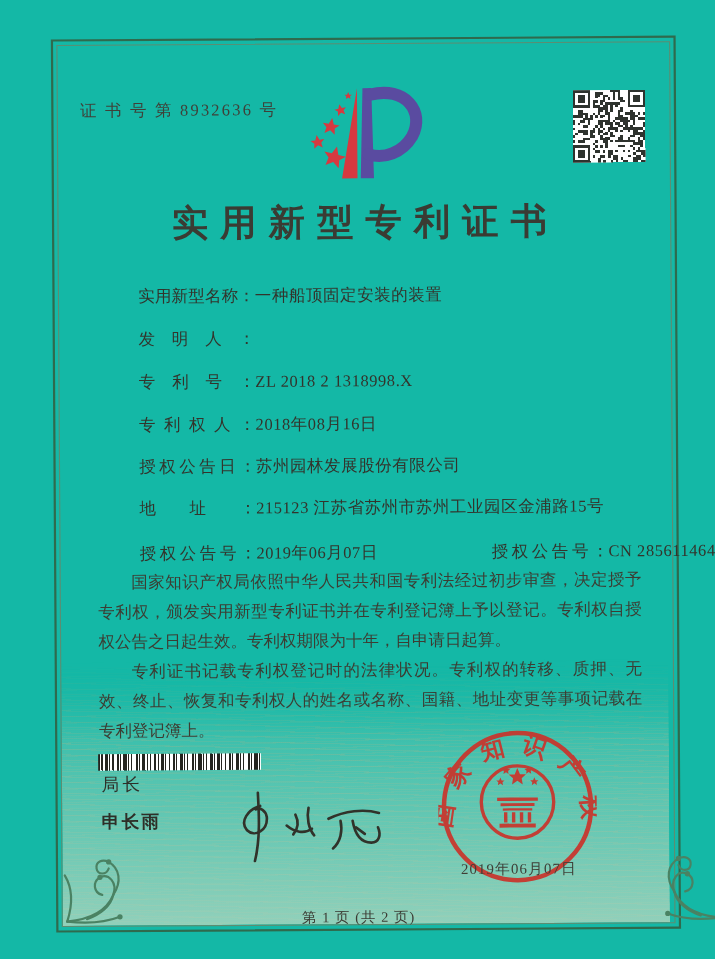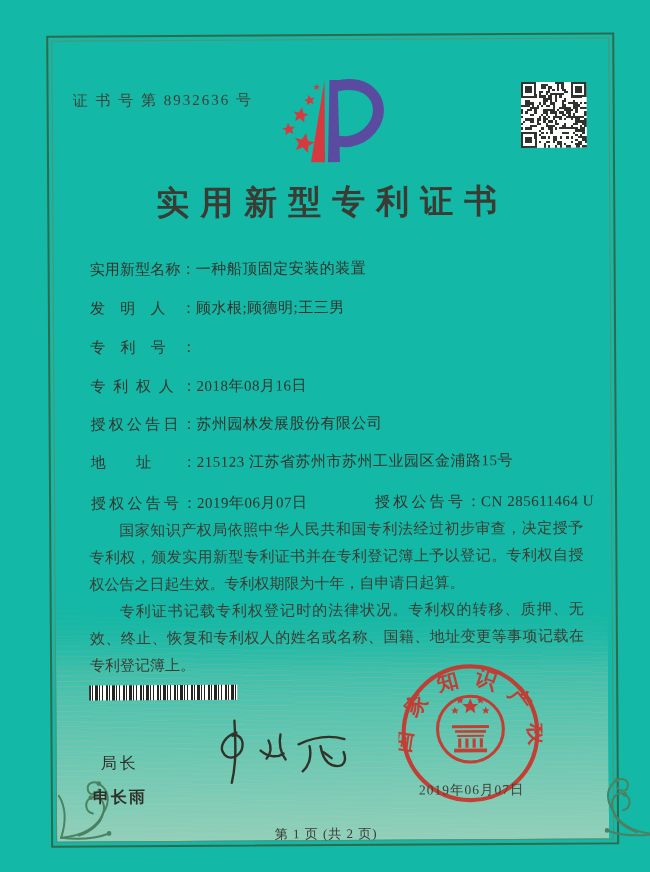--- a/index.html
+++ b/index.html
@@ -28,35 +28,35 @@
   .cert-no{position:absolute;left:72px;top:90px;font-size:15px;letter-spacing:2px;color:#3f4038;}
 
   .logo{position:absolute;left:260px;top:74px;width:142px;height:96px;}
   .qr{position:absolute;left:520px;top:83px;width:66px;height:66px;}
 
   .title{position:absolute;left:0;right:36px;top:180px;text-align:center;
          font-size:33px;font-weight:700;letter-spacing:11px;color:#3a3b33;}
 
   .field-row{position:absolute;left:88px;width:500px;font-size:15px;display:flex;align-items:baseline;}
   .flabel{display:inline-block;width:106px;text-align:justify;text-align-last:justify;
-          -moz-text-align-last:justify;flex:none;color:#33342c;}
+          -moz-text-align-last:justify;flex:none;color:#33342c;margin-left:36px;}
   .fvalue{letter-spacing:.5px;white-space:nowrap;color:#33342c;}
   .grant-date{width:178px;flex:none;letter-spacing:.5px;}
 
   .legal{position:absolute;left:86px;top:516px;width:494px;font-size:15px;line-height:27px;
          color:#3c3d33;text-align:justify;}
   .legal p{margin:0;text-indent:2em;}
 
   .barcode{position:absolute;left:85px;top:684px;width:148px;height:15px;
     background:repeating-linear-gradient(90deg,
       #24241f 0 2px,#fff 2px 3px,#24241f 3px 4px,#fff 4px 6px,
       #24241f 6px 9px,#fff 9px 10px,#24241f 10px 11px,#fff 11px 13px,
       #24241f 13px 14px,#fff 14px 17px);}
 
-  .director{position:absolute;left:88px;top:752px;font-size:16px;letter-spacing:3px;color:#2e2f28;text-align:center;}
+  .director{position:absolute;left:88px;top:702px;font-size:16px;letter-spacing:3px;color:#2e2f28;}
   .director .name{margin-top:13px;letter-spacing:2px;font-weight:bold;}
   .signature{position:absolute;left:188px;top:708px;width:168px;height:84px;}
 
   .seal{position:absolute;left:394px;top:662px;width:144px;height:144px;opacity:.93;}
   .seal-date{position:absolute;left:398px;top:782px;width:138px;text-align:center;
              font-size:13.5px;letter-spacing:1px;color:#3e3f37;}
 
   .footer{position:absolute;left:0;right:56px;top:825px;text-align:center;
           font-size:13px;letter-spacing:1px;color:#3a3b33;}
 </style>
@@ -425,24 +425,24 @@
   </svg>
 
   <div class="title">实用新型专利证书</div>
 
   <div class="field-row" style="top:259px">
     <span class="flabel">实用新型名称：</span>
     <span class="fvalue">一种船顶固定安装的装置</span>
   </div>
   <div class="field-row" style="top:298px">
     <span class="flabel">发明人：</span>
-    <span class="fvalue">顾水根;顾德明;王三男</span>
   </div>
   <div class="field-row" style="top:337px">
     <span class="flabel">专利号：</span>
+    <span class="fvalue">ZL 2018 2 1318998.X</span>
   </div>
   <div class="field-row" style="top:376px">
     <span class="flabel">专利权人：</span>
     <span class="fvalue">2018年08月16日</span>
   </div>
   <div class="field-row" style="top:414px">
     <span class="flabel">授权公告日：</span>
     <span class="fvalue">苏州园林发展股份有限公司</span>
   </div>
   <div class="field-row" style="top:452px">

